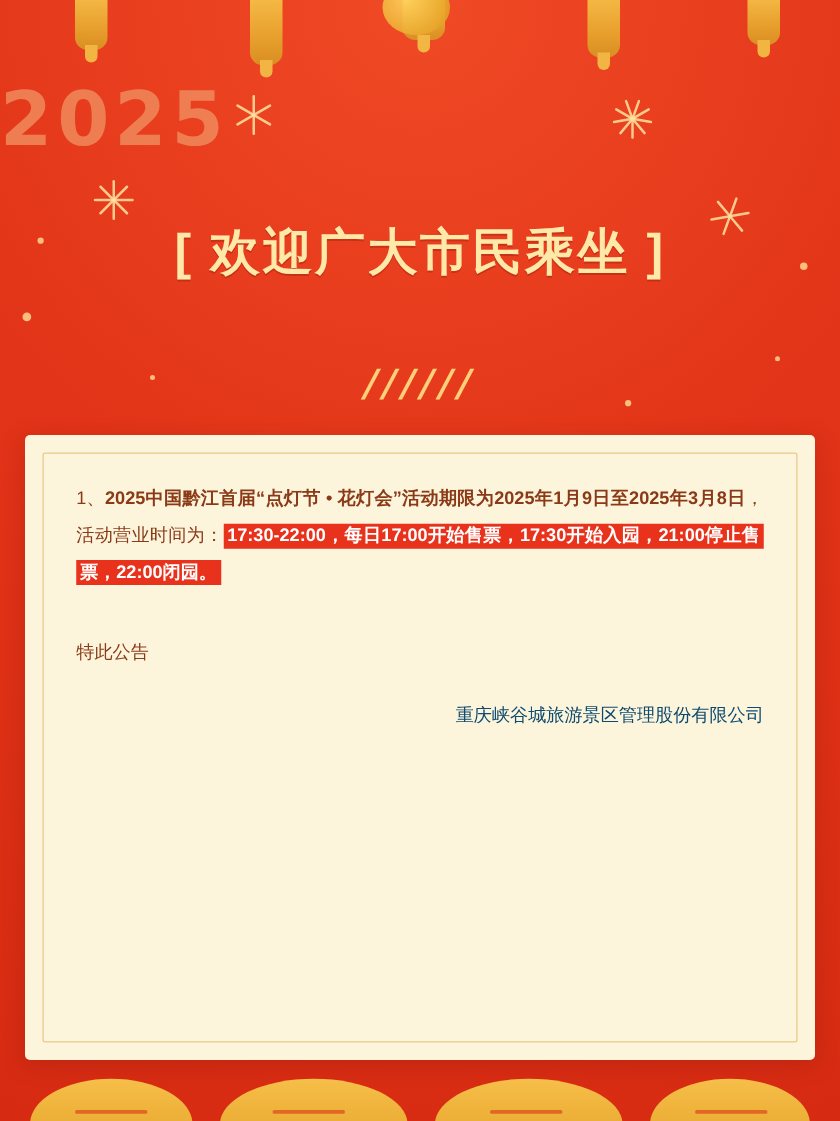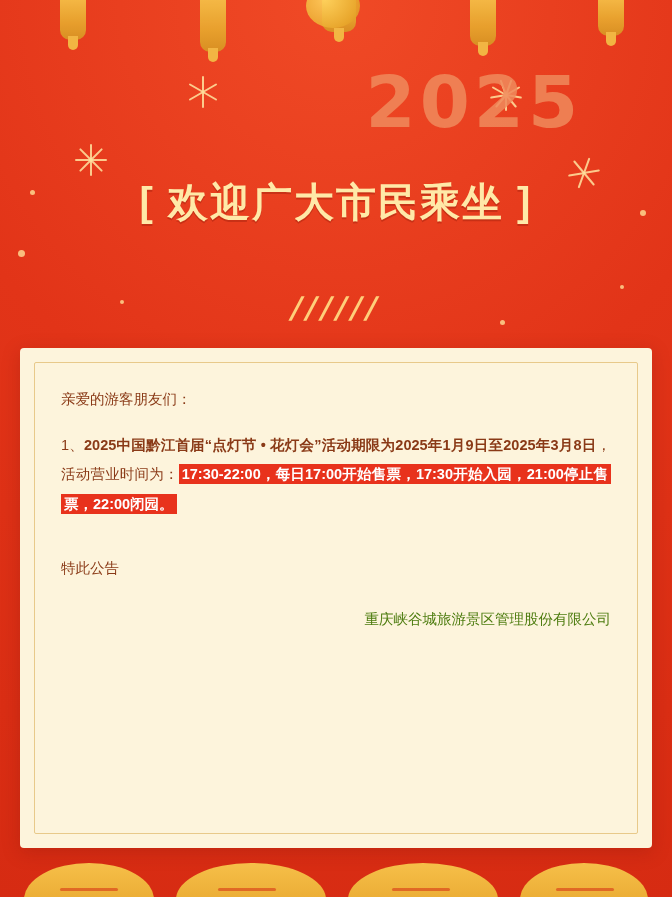--- a/index.html
+++ b/index.html
@@ -86,22 +86,22 @@
     background: rgba(255, 224, 150, .8);
     border-radius: 50%;
   }
 
   
   .year {
     position: absolute;
     top: 66px;
     left: 0;
     width: 582px;
-    text-align: right;
-    font-size: 72px;
+    text-align: left;
+    font-size: 60px;
     font-weight: 700;
     letter-spacing: 4px;
     color: #f08a5c;
     opacity: .85;
     font-family: "DejaVu Sans", sans-serif;
     line-height: 1;
   }
   .title-main {
     position: absolute;
     top: 178px;
@@ -178,21 +178,21 @@
     padding: 2px 3px;
     box-decoration-break: clone;
     -webkit-box-decoration-break: clone;
   }
   .notice-end {
     margin-top: 34px;
   }
   .sign {
     margin-top: 22px;
     text-align: right;
-    color: #4d7c0f;
+    color: #0c4a6e;
     font-size: 14.5px;
     line-height: 1.9;
   }
 
   
   .bottom-deco {
     position: absolute;
     left: 0;
     bottom: 0;
     width: 672px;
@@ -279,21 +279,20 @@
   <div class="dot" style="left:620px; top:285px; width:4px; height:4px;"></div>
   <div class="dot" style="left:500px; top:320px; width:5px; height:5px;"></div>
 
   <div class="year">2025</div>
   <div class="title-main">[ 欢迎广大市民乘坐 ]</div>
   <div class="slashes">//////</div>
 
   <div class="card">
     <div class="card-inner">
 
-      <p class="p greet">亲爱的游客朋友们：</p>
 
 
       <p class="p">
         <span>1、</span><b>2025中国黔江首届“点灯节 • 花灯会”活动期限为2025年1月9日至2025年3月8日</b><span>，活动营业时间为：</span><span class="hl">17:30-22:00，每日17:00开始售票，17:30开始入园，21:00停止售票，22:00闭园。</span>
       </p>
 
 
 
       <p class="p notice-end">特此公告</p>
 

